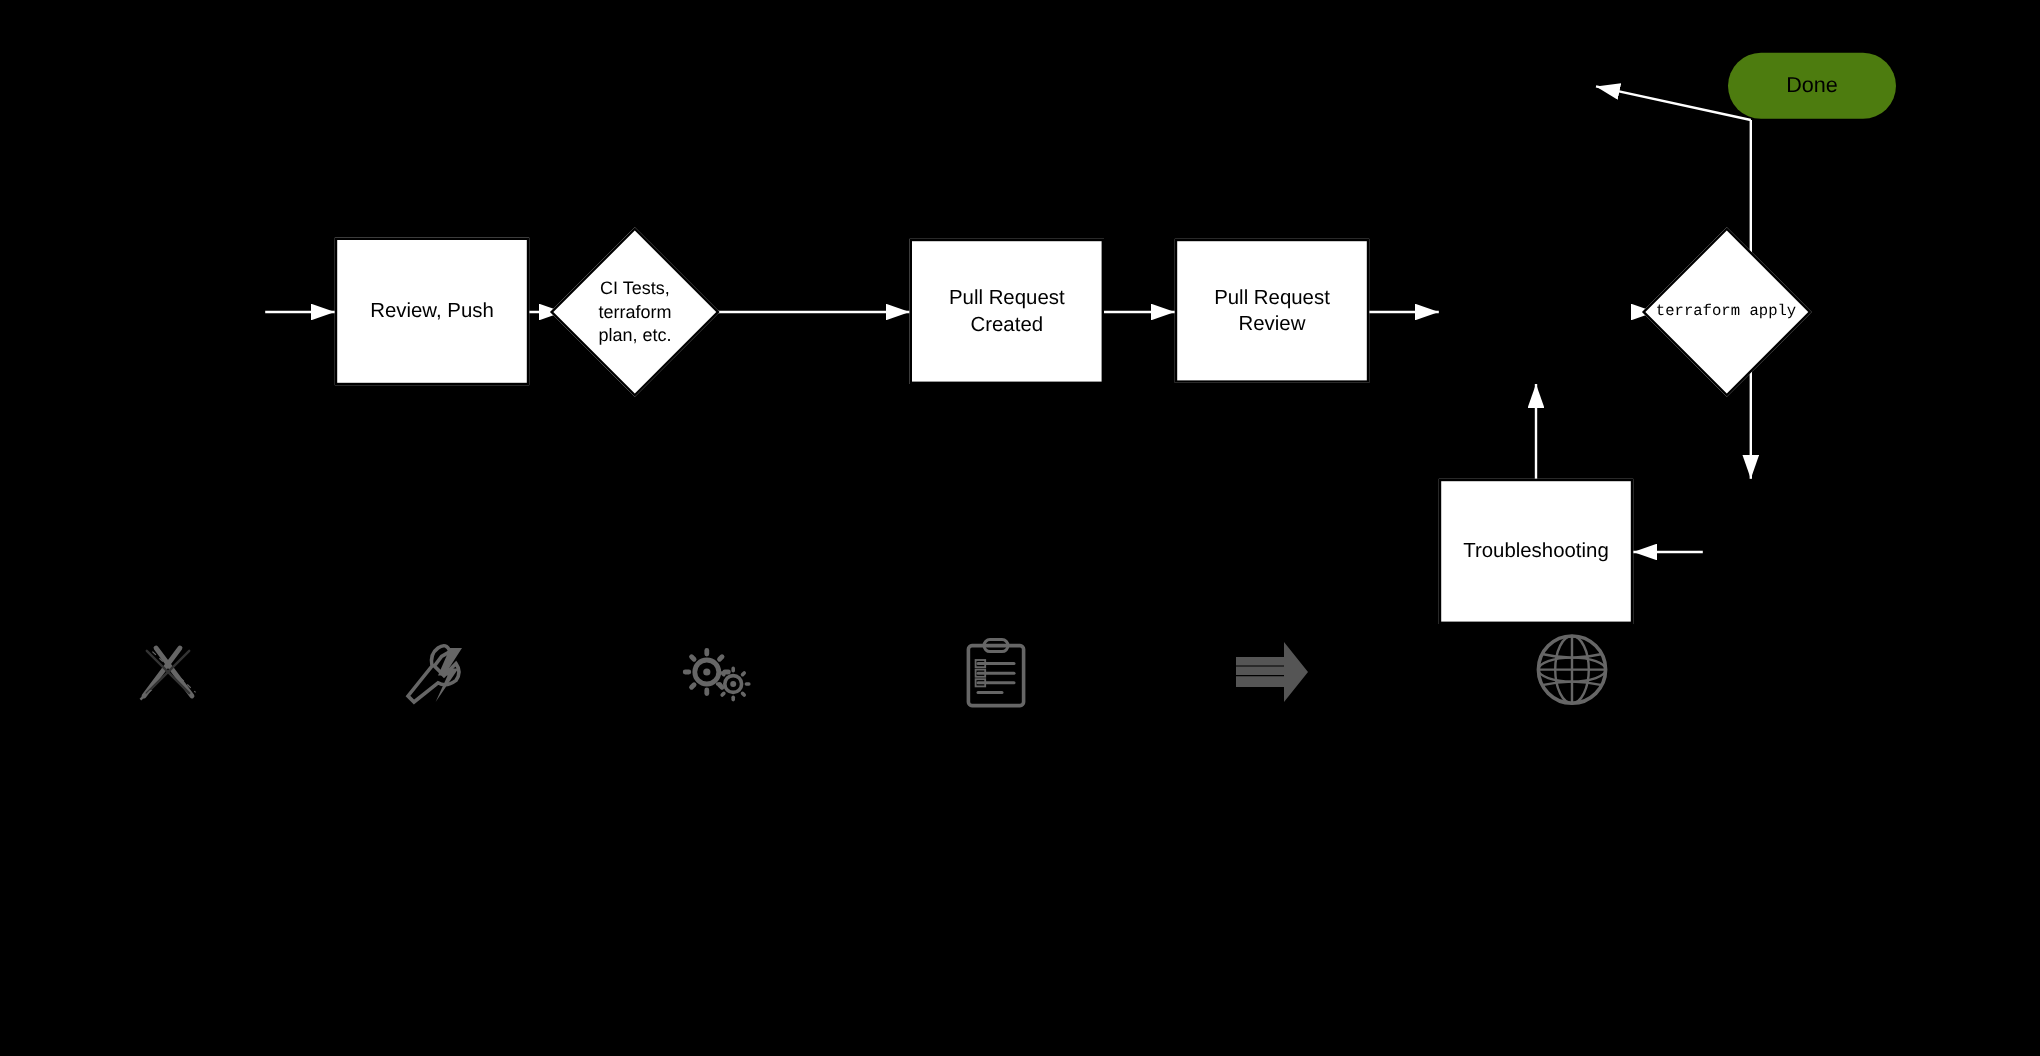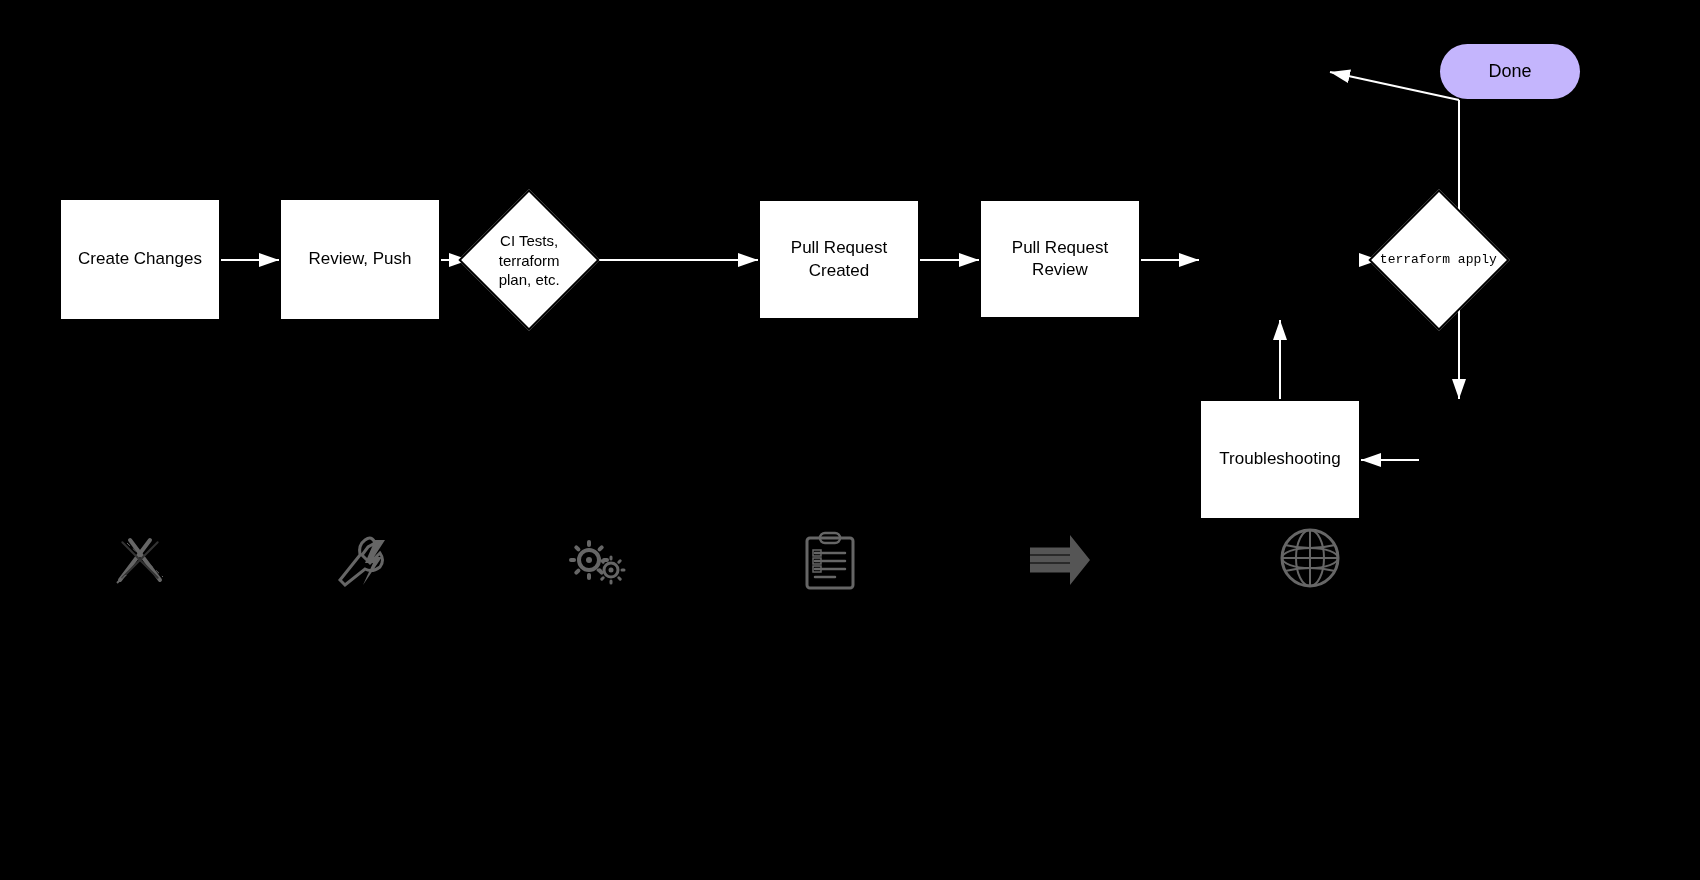--- a/index.html
+++ b/index.html
@@ -18,21 +18,21 @@
       top: 0; left: 0;
       width: 1700px;
       height: 880px;
     }
 
     
     .done-btn {
       position: absolute;
       top: 44px;
       right: 120px;
-      background: #c4b5fd;
+      background: #4d7c0f;
       border: none;
       border-radius: 30px;
       padding: 16px 40px;
       font-size: 18px;
       font-weight: normal;
       color: #000;
       cursor: pointer;
       width: 140px;
       height: 55px;
       display: flex;
@@ -130,23 +130,20 @@
     <line x1="1459" y1="210" x2="1459" y2="100" stroke="#fff" stroke-width="2"></line>
     <line x1="1459" y1="100" x2="1330" y2="72" stroke="#fff" stroke-width="2" marker-end="url(#arrowhead)"></line>
 
     <line x1="1459" y1="310" x2="1459" y2="399" stroke="#fff" stroke-width="2" marker-end="url(#arrowhead)"></line>
 
     <line x1="1419" y1="460" x2="1361" y2="460" stroke="#fff" stroke-width="2" marker-end="url(#arrowhead)"></line>
 
     <line x1="1280" y1="399" x2="1280" y2="320" stroke="#fff" stroke-width="2" marker-end="url(#arrowhead)"></line>
   </svg>
 
-  <div class="process-box" style="left:59px; top:198px; width:162px; height:123px;">
-    <span>Create Changes</span>
-  </div>
 
   <div class="process-box" style="left:279px; top:198px; width:162px; height:123px;">
     <span>Review, Push</span>
   </div>
 
   <div class="process-box" style="left:758px; top:199px; width:162px; height:121px;">
     <span>Pull Request<br>Created</span>
   </div>
 
   <div class="process-box" style="left:979px; top:199px; width:162px; height:120px;">

